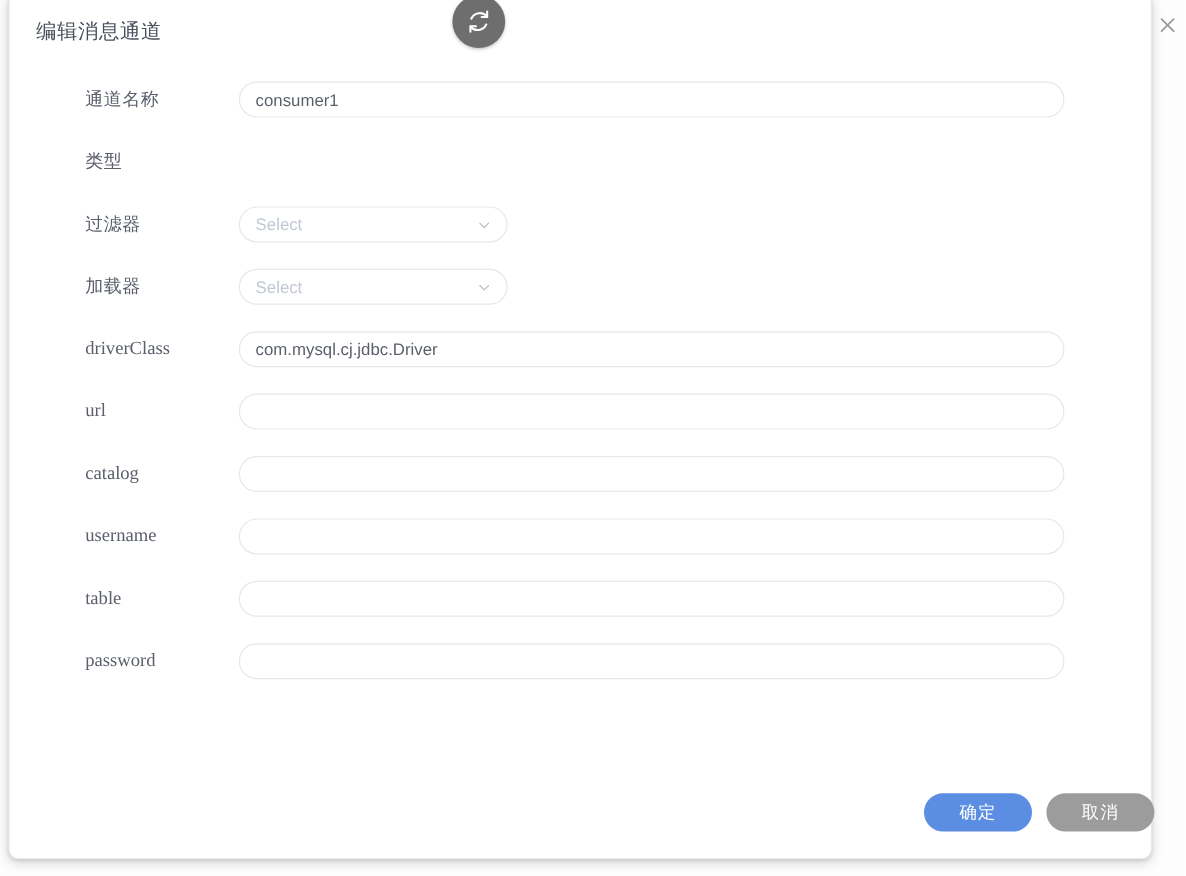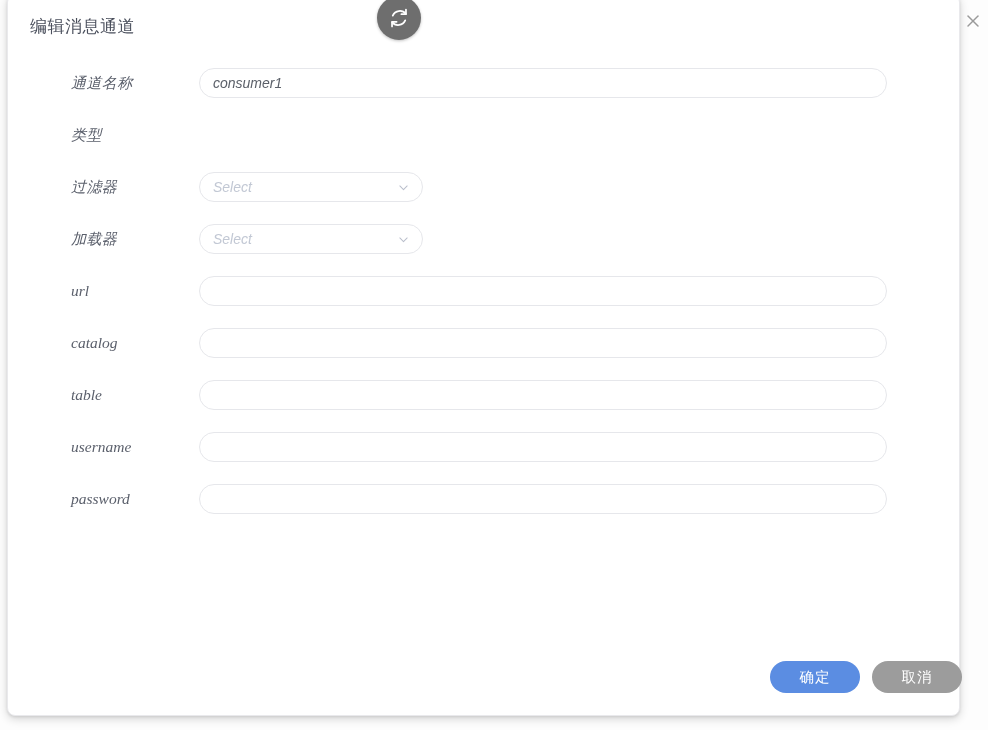--- a/index.html
+++ b/index.html
@@ -81,21 +81,20 @@
   .form {
     position: absolute;
     left: 0;
     top: 62px;
     width: 953px;
   }
 
   .form-row {
     position: relative;
     height: 52px;
-    font-style: italic;
   }
 
   .field-label {
     position: absolute;
     left: 63px;
     top: 50%;
     transform: translateY(-50%);
     font-size: 15.5px;
     color: #5a5f6b;
     white-space: nowrap;
@@ -226,39 +225,45 @@
           <div class="control small">
             <span class="ph">Select</span>
             <span class="chev">
               <svg width="11" height="11" viewBox="0 0 12 12" fill="none" stroke="#b9becb" stroke-width="1.1" stroke-linecap="round" stroke-linejoin="round">
                 <polyline points="2,4.3 6,8.3 10,4.3"></polyline>
               </svg>
             </span>
           </div>
         </div>
         <div class="form-row">
+          <div class="field-label">driverClass</div>
+          <div class="control wide">
+            <span class="val">com.mysql.cj.jdbc.Driver</span>
+          </div>
+        </div>
+        <div class="form-row">
           <div class="field-label">url</div>
           <div class="control wide">
             <span class="ph"></span>
           </div>
         </div>
         <div class="form-row">
           <div class="field-label">catalog</div>
           <div class="control wide">
             <span class="ph"></span>
           </div>
         </div>
         <div class="form-row">
+          <div class="field-label">username</div>
+          <div class="control wide">
+            <span class="ph"></span>
+          </div>
+        </div>
+        <div class="form-row">
           <div class="field-label">table</div>
-          <div class="control wide">
-            <span class="ph"></span>
-          </div>
-        </div>
-        <div class="form-row">
-          <div class="field-label">username</div>
           <div class="control wide">
             <span class="ph"></span>
           </div>
         </div>
         <div class="form-row">
           <div class="field-label">password</div>
           <div class="control wide">
             <span class="ph"></span>
           </div>
         </div>

